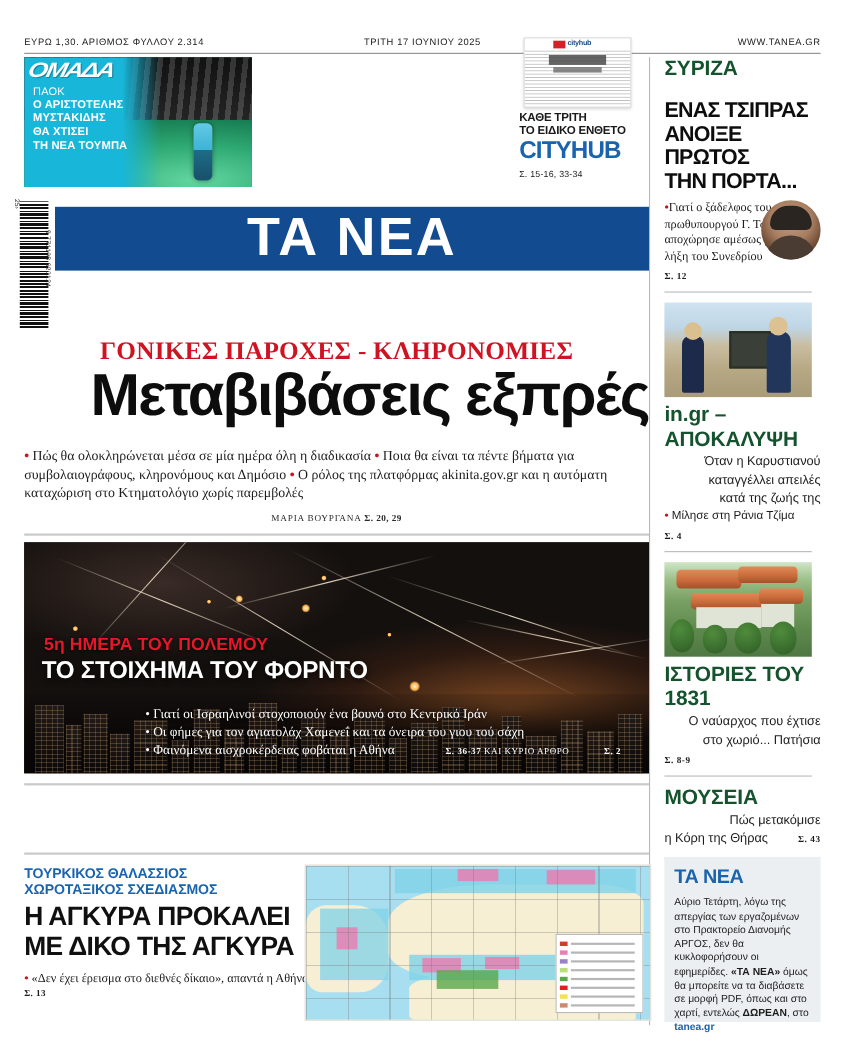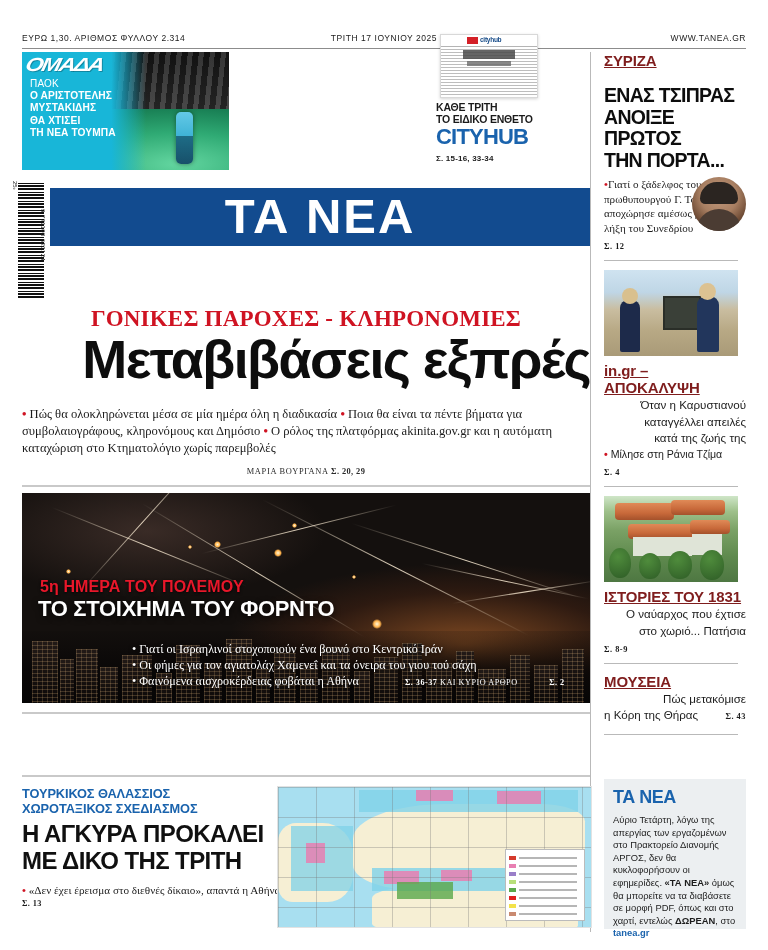--- a/index.html
+++ b/index.html
@@ -72,39 +72,39 @@
     letter-spacing:-1.5px;font-family:"Liberation Sans",sans-serif;
     transform:skewX(-12deg) scaleX(1.22);transform-origin:left top;
     text-shadow:1px 1px 0 rgba(0,0,0,.25);
   }
   .sctext{position:absolute;left:8px;top:26px;z-index:4;line-height:12.2px;}
   .sc2 .sctext{top:14px;}
   .sctext .kicker{font-size:10px;color:#ffffff;font-weight:normal;letter-spacing:.2px;display:block;}
   .sctext .hl{font-size:10.2px;color:#ffffff;font-weight:bold;letter-spacing:.1px;display:block;}
 
   
-  .cityhub{position:absolute;left:428px;top:34px;width:130px;height:136px;}
+  .cityhub{position:absolute;left:464px;top:34px;width:130px;height:136px;}
   .chthumb{
     position:absolute;left:12px;top:0;width:96px;height:62px;background:#fff;
     border:1px solid #d8d8d8;box-shadow:0 1px 3px rgba(0,0,0,.18);overflow:hidden;
   }
   .chthumb .chhead{height:11px;background:#fff;border-bottom:1px solid #e3e3e3;position:relative;}
   .chthumb .chhead:before{content:"";position:absolute;left:26px;top:2px;width:11px;height:7px;background:#d42027;}
   .chthumb .chhead:after{content:"cityhub";position:absolute;left:39px;top:1px;font-size:6.6px;font-weight:bold;color:#1a4e8a;letter-spacing:-.3px;}
   .chthumb .chbody{position:absolute;left:0;top:11px;right:0;bottom:0;padding:2px 3px;
     background:
       repeating-linear-gradient(180deg,#9a9a9a 0 1px,#ffffff 1px 3px);
     background-size:100% 3px;opacity:.65;}
   .chthumb .chtitle{position:absolute;left:22px;top:15px;width:52px;height:9px;background:#4a4a4a;opacity:.85;}
   .chthumb .chtitle2{position:absolute;left:26px;top:26px;width:44px;height:5px;background:#6a6a6a;opacity:.8;}
 
   .chtext{position:absolute;left:8px;top:68px;line-height:11.6px;}
   .chtext .l1,.chtext .l2{font-size:10.5px;font-weight:bold;color:#1a1a1a;display:block;letter-spacing:-.2px;}
   .chtext .big{display:block;font-size:22px;font-weight:bold;color:#1a63ad;letter-spacing:-.8px;line-height:22px;margin-top:1px;}
-  .chtext .pgs{display:block;font-size:8px;font-weight:bold;color:#1a1a1a;margin-top:5px;letter-spacing:.2px;}
+  .chtext .pgs{display:block;font-size:8px;font-weight:normal;color:#1a1a1a;margin-top:5px;letter-spacing:.2px;}
 
   .vrule{position:absolute;left:590px;top:52px;width:1px;height:880px;background:#b9b9b9;}
 
   
   .barcode{
     position:absolute;left:18px;top:183px;width:26px;height:116px;
     background:repeating-linear-gradient(180deg,#111 0 1px,#fff 1px 2px,#111 2px 4px,#fff 4px 5px,#111 5px 7px,#fff 7px 9px);
   }
   .barcode .bcnum{position:absolute;right:-2px;top:26px;font-size:6px;color:#222;
     writing-mode:vertical-rl;letter-spacing:.4px;}
@@ -206,21 +206,21 @@
     background:repeating-linear-gradient(90deg,rgba(120,120,120,.35) 0 1px,rgba(0,0,0,0) 1px 38px),
                repeating-linear-gradient(180deg,rgba(120,120,120,.35) 0 1px,rgba(0,0,0,0) 1px 30px);}
   .maplegend{position:absolute;right:6px;top:44%;width:78px;height:70px;background:#fff;border:1px solid #bbb;}
   .maplegend .lgrow{position:absolute;left:3px;width:72px;height:4px;}
   .maplegend .sw{position:absolute;left:0;width:7px;height:4px;}
   .maplegend .ln{position:absolute;left:10px;width:58px;height:2px;top:1px;background:#b6b6b6;}
 
   
   .side{position:absolute;left:604px;top:52px;width:142px;}
   .sec{position:relative;margin-bottom:0;}
-  .sec .lbl{font-size:15px;font-weight:bold;color:#7f1d1d;letter-spacing:-.1px;text-decoration:underline;}
+  .sec .lbl{font-size:19px;font-weight:bold;color:#14532d;letter-spacing:-.1px;}
   .sec .hd{font-size:19.5px;font-weight:bold;color:#0d0d0d;line-height:21.5px;letter-spacing:-.7px;margin-top:16px;}
   .sec .bd{font-family:"Liberation Serif",serif;font-size:11.1px;line-height:14.6px;color:#1c1c1c;margin-top:6px;}
   .sec .bd .b{color:#cf1322;font-weight:bold;}
   .sec .pg{font-family:"Liberation Serif",serif;font-size:8.4px;font-weight:bold;letter-spacing:.5px;color:#1a1a1a;margin-top:7px;}
   .sec .txt{font-size:11.6px;line-height:14.4px;color:#1c1c1c;margin-top:2px;text-align:right;}
   .sec .txtb{font-size:10.6px;line-height:13.6px;color:#1c1c1c;margin-top:2px;}
   .sidrule{width:134px;height:1px;background:#b9b9b9;margin:9px 0 9px 0;}
 
   .portrait{
     position:absolute;right:0;top:0;width:54px;height:54px;border-radius:50%;overflow:hidden;
@@ -400,21 +400,21 @@
   <div class="rule-b"></div>
   <div class="rule-c"></div>
 
   <div class="turk">
     <div class="kick">
       <div>ΤΟΥΡΚΙΚΟΣ ΘΑΛΑΣΣΙΟΣ</div>
       <div>ΧΩΡΟΤΑΞΙΚΟΣ ΣΧΕΔΙΑΣΜΟΣ</div>
     </div>
     <div class="head">
       <div>Η ΑΓΚΥΡΑ ΠΡΟΚΑΛΕΙ</div>
-      <div>ΜΕ ΔΙΚΟ ΤΗΣ ΤΡΙΤΗ</div>
+      <div>ΜΕ ΔΙΚΟ ΤΗΣ ΑΓΚΥΡΑ</div>
     </div>
     <div class="sub">
       <span class="bd">•</span>
       <span>«Δεν έχει έρεισμα στο διεθνές δίκαιο», απαντά η Αθήνα</span>
       <b>Σ. 13</b>
     </div>
   </div>
 
   <div class="mapimg">
     <div class="mapsea"></div>

